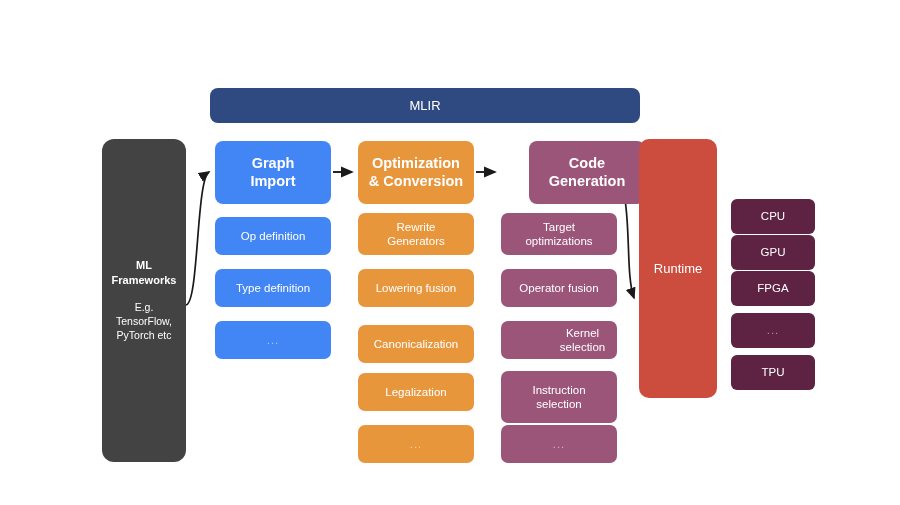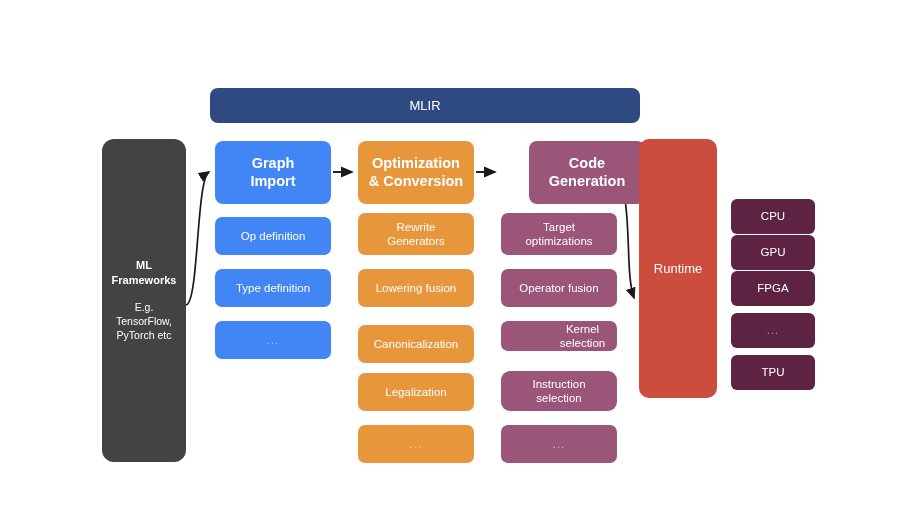--- a/index.html
+++ b/index.html
@@ -182,24 +182,24 @@
     <span>Code
 Generation</span>
   </div>
   <div class="box item col-purple bg-purple" style="top:213px;height:42px;">
     <span>Target
 optimizations</span>
   </div>
   <div class="box item col-purple bg-purple" style="top:269px;height:38px;">
     <span>Operator fusion</span>
   </div>
-  <div class="box item col-purple bg-purple" style="top:321px;height:30px;padding-left:47px;">
+  <div class="box item col-purple bg-purple" style="top:321px;height:38px;padding-left:47px;">
     <span>Kernel selection</span>
   </div>
-  <div class="box item col-purple bg-purple" style="top:371px;height:40px;border-radius:9px;">
+  <div class="box item col-purple bg-purple" style="top:371px;height:52px;">
     <span>Instruction
 selection</span>
   </div>
   <div class="box item col-purple bg-purple" style="top:425px;height:38px;">
     <span class="ellipsis-purple">...</span>
   </div>
 
   <div class="box runtime">
     <span>Runtime</span>
   </div>

